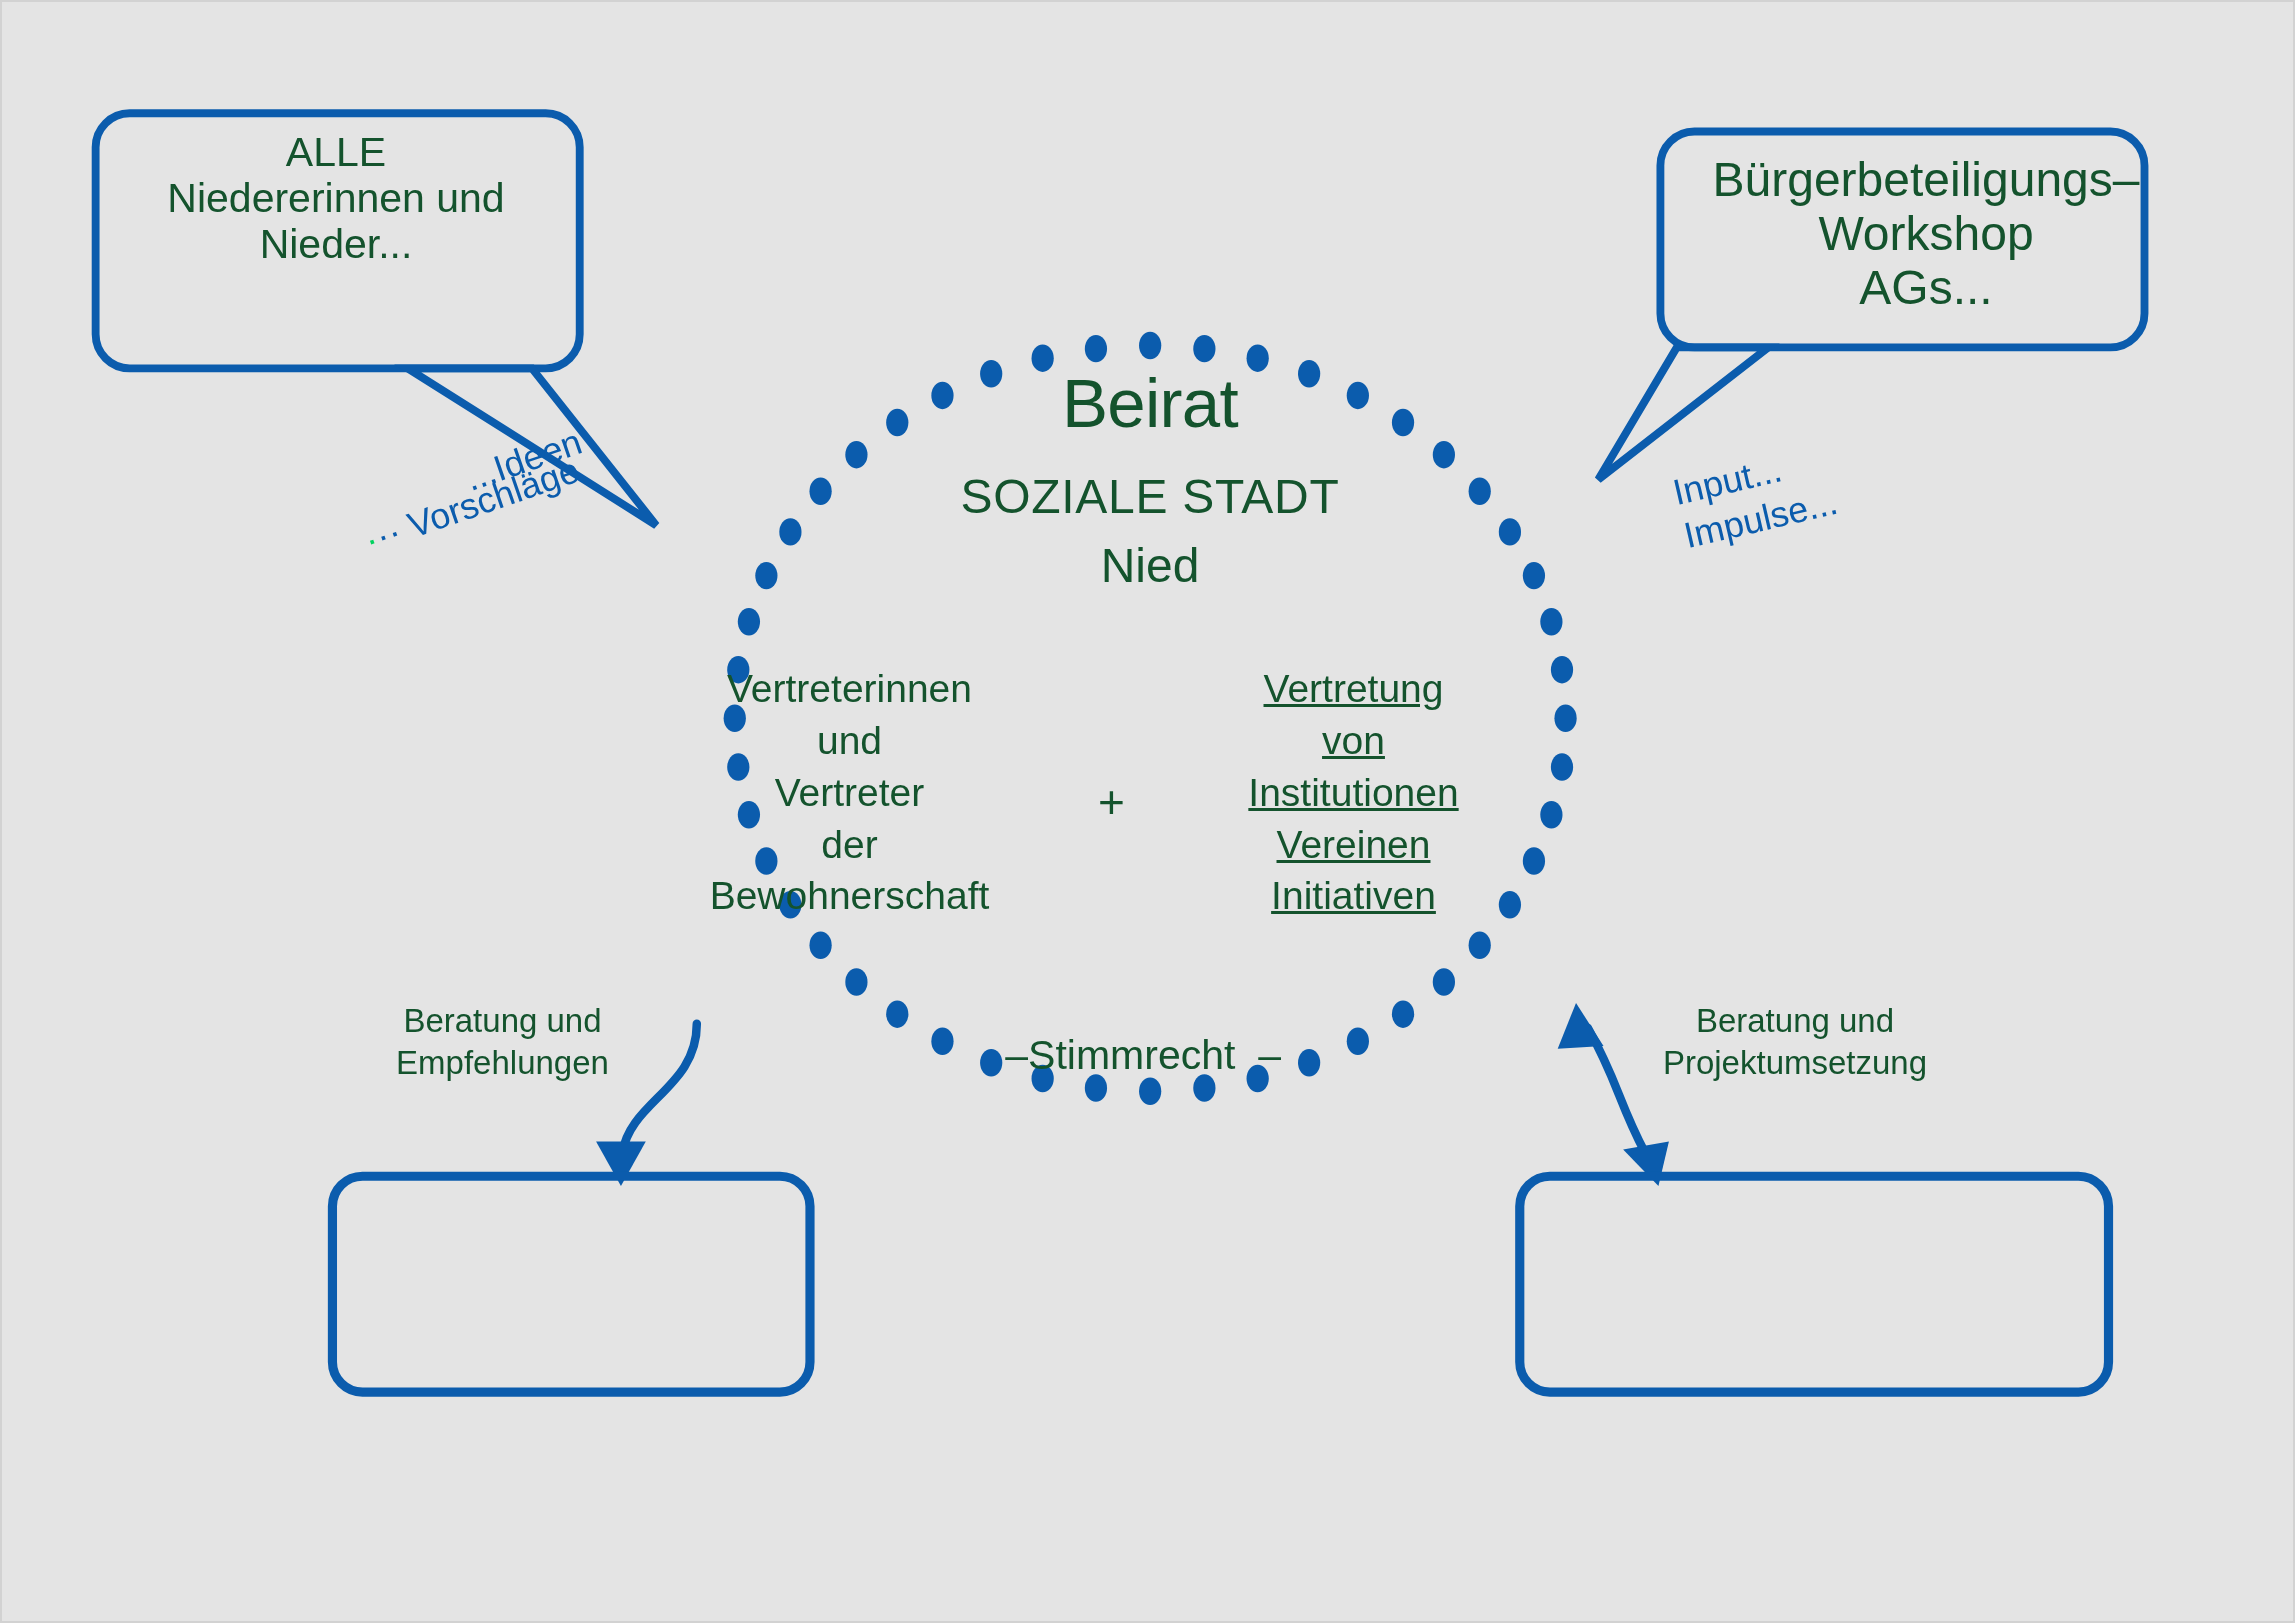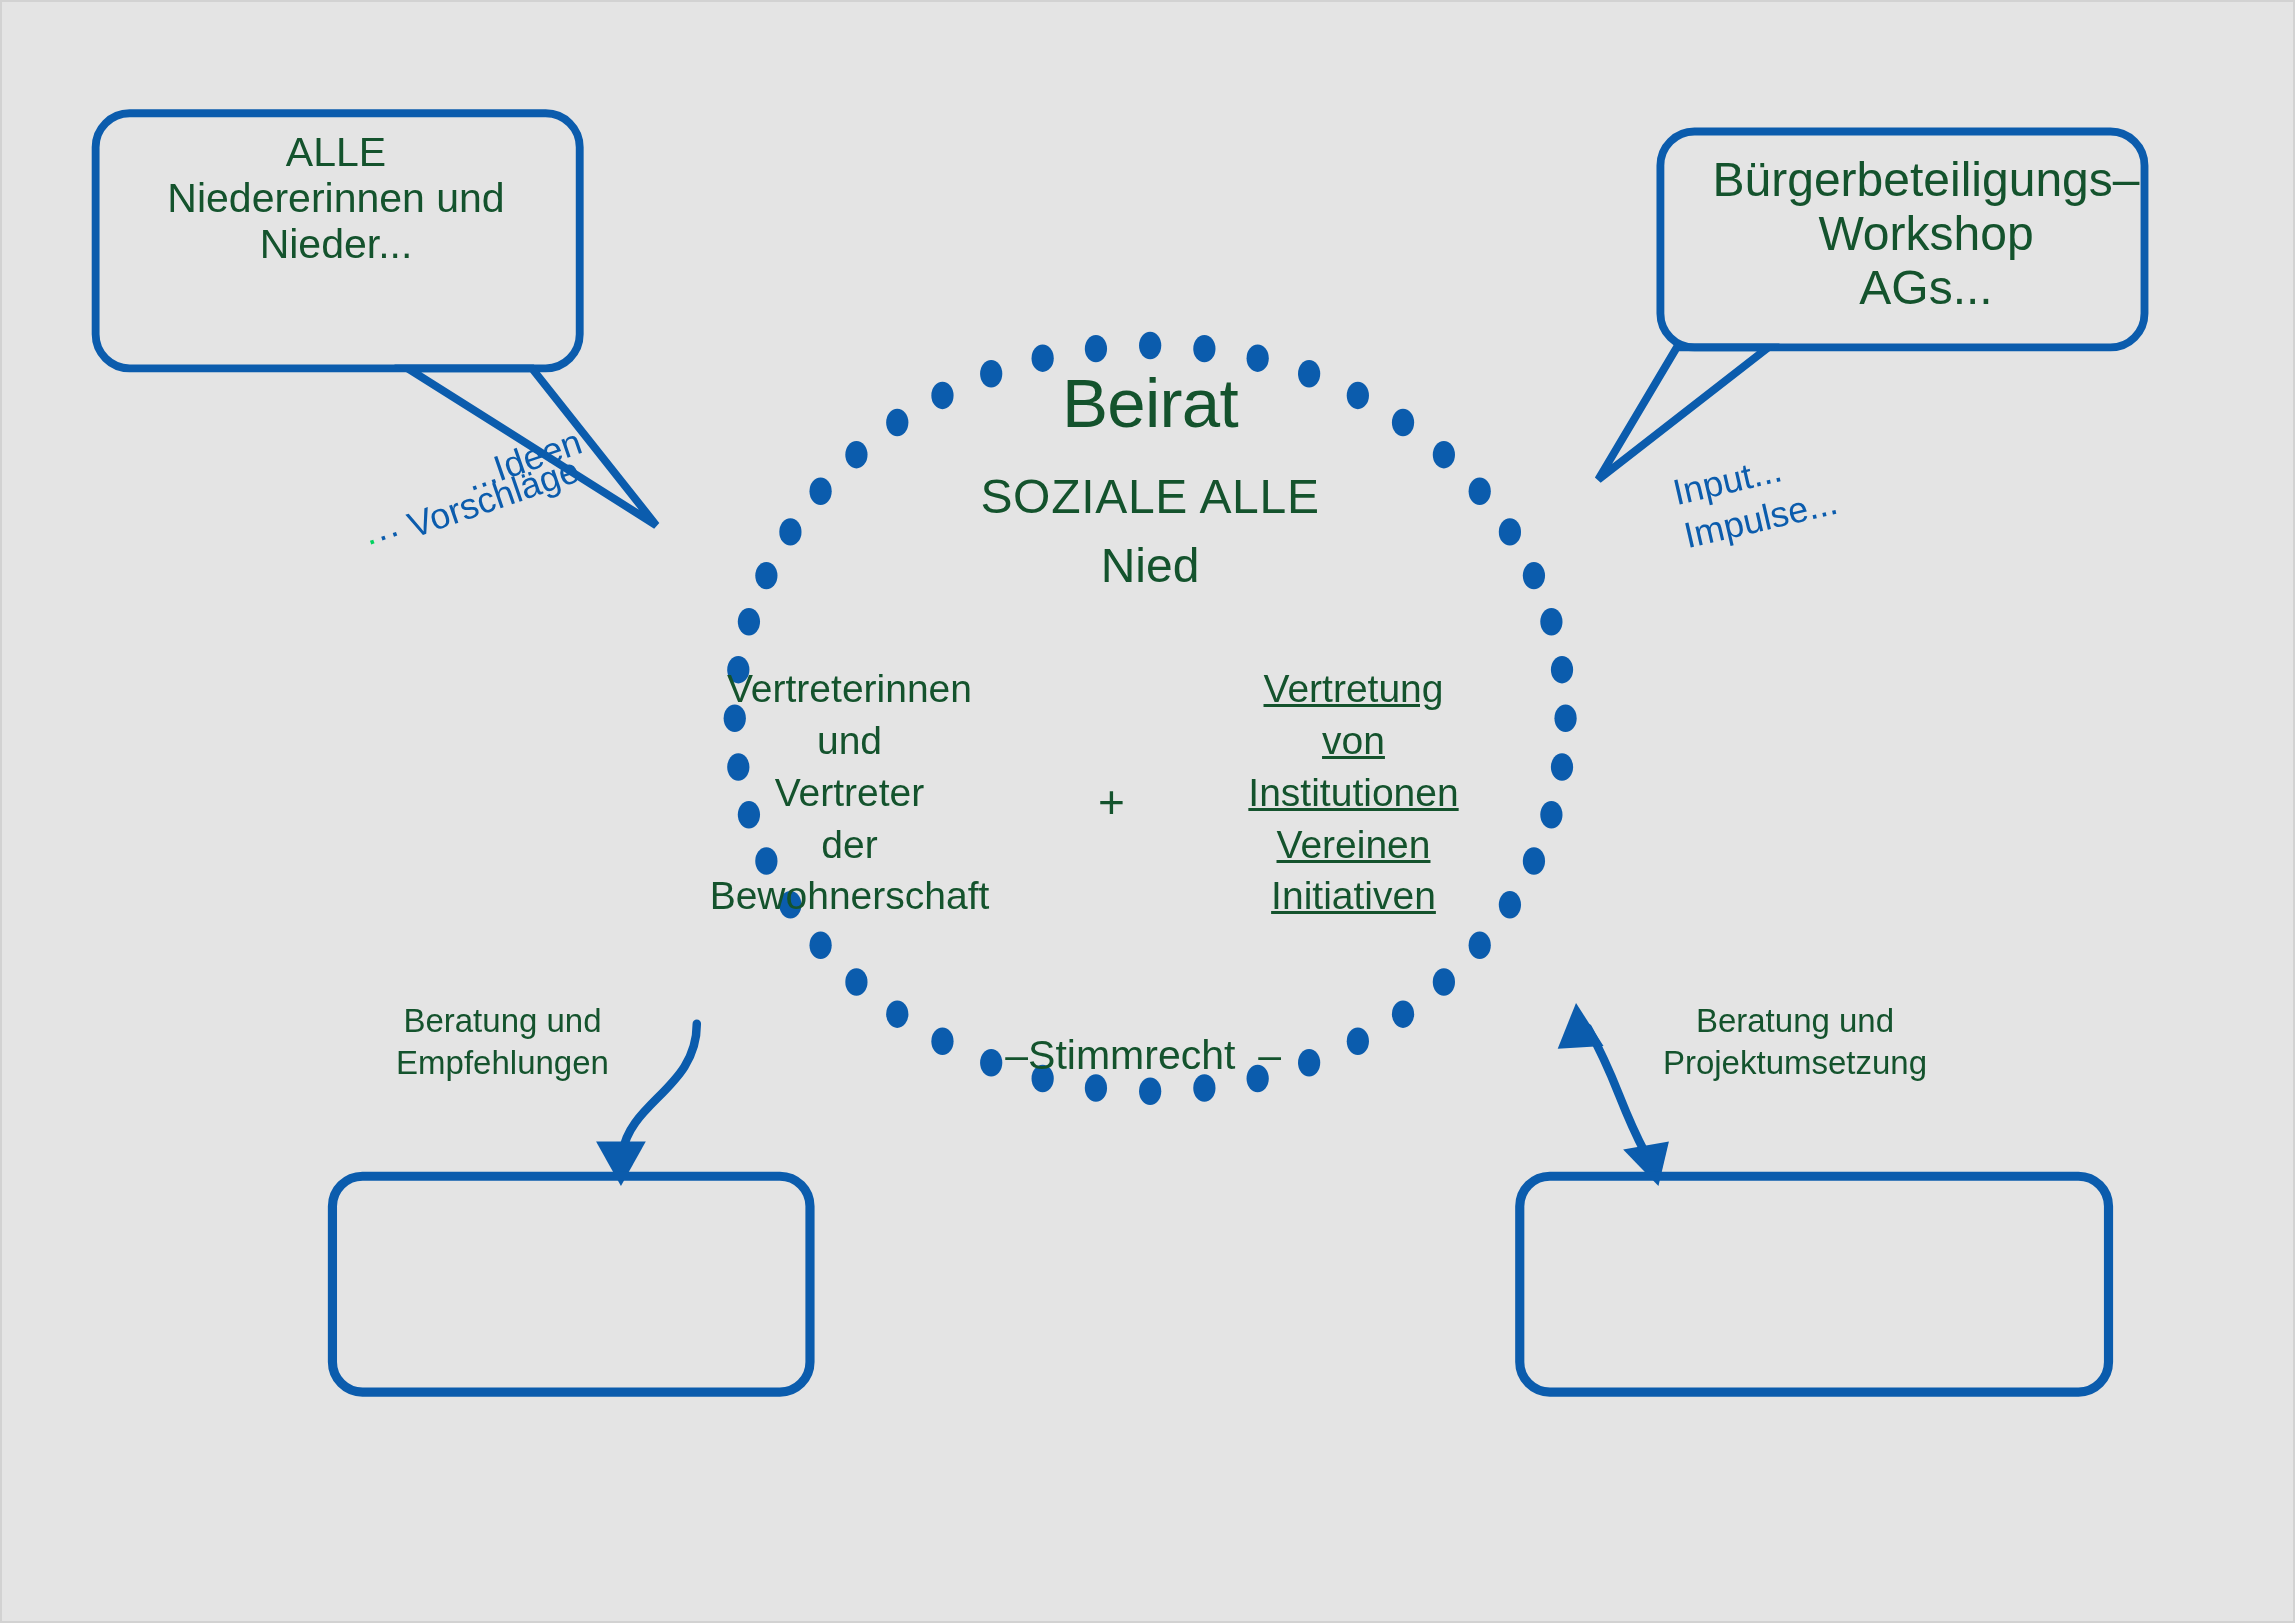--- a/index.html
+++ b/index.html
@@ -206,21 +206,21 @@
   <div class="txt" id="bubble-tl-text">ALLE
 Niedererinnen und
 Nieder...</div>
 
   <div class="txt" id="bubble-tr-text">Bürgerbeteiligungs–
 Workshop
 AGs...</div>
 
   <div class="txt" id="center-title">Beirat</div>
 
-  <div class="txt" id="center-sub1">SOZIALE ALLE</div>
+  <div class="txt" id="center-sub1">SOZIALE STADT</div>
 
   <div class="txt" id="center-sub2">Nied</div>
 
   <div class="txt" id="col-left">Vertreterinnen
 und
 Vertreter
 der
 Bewohnerschaft</div>
 
   <div class="txt" id="col-plus">+</div>

